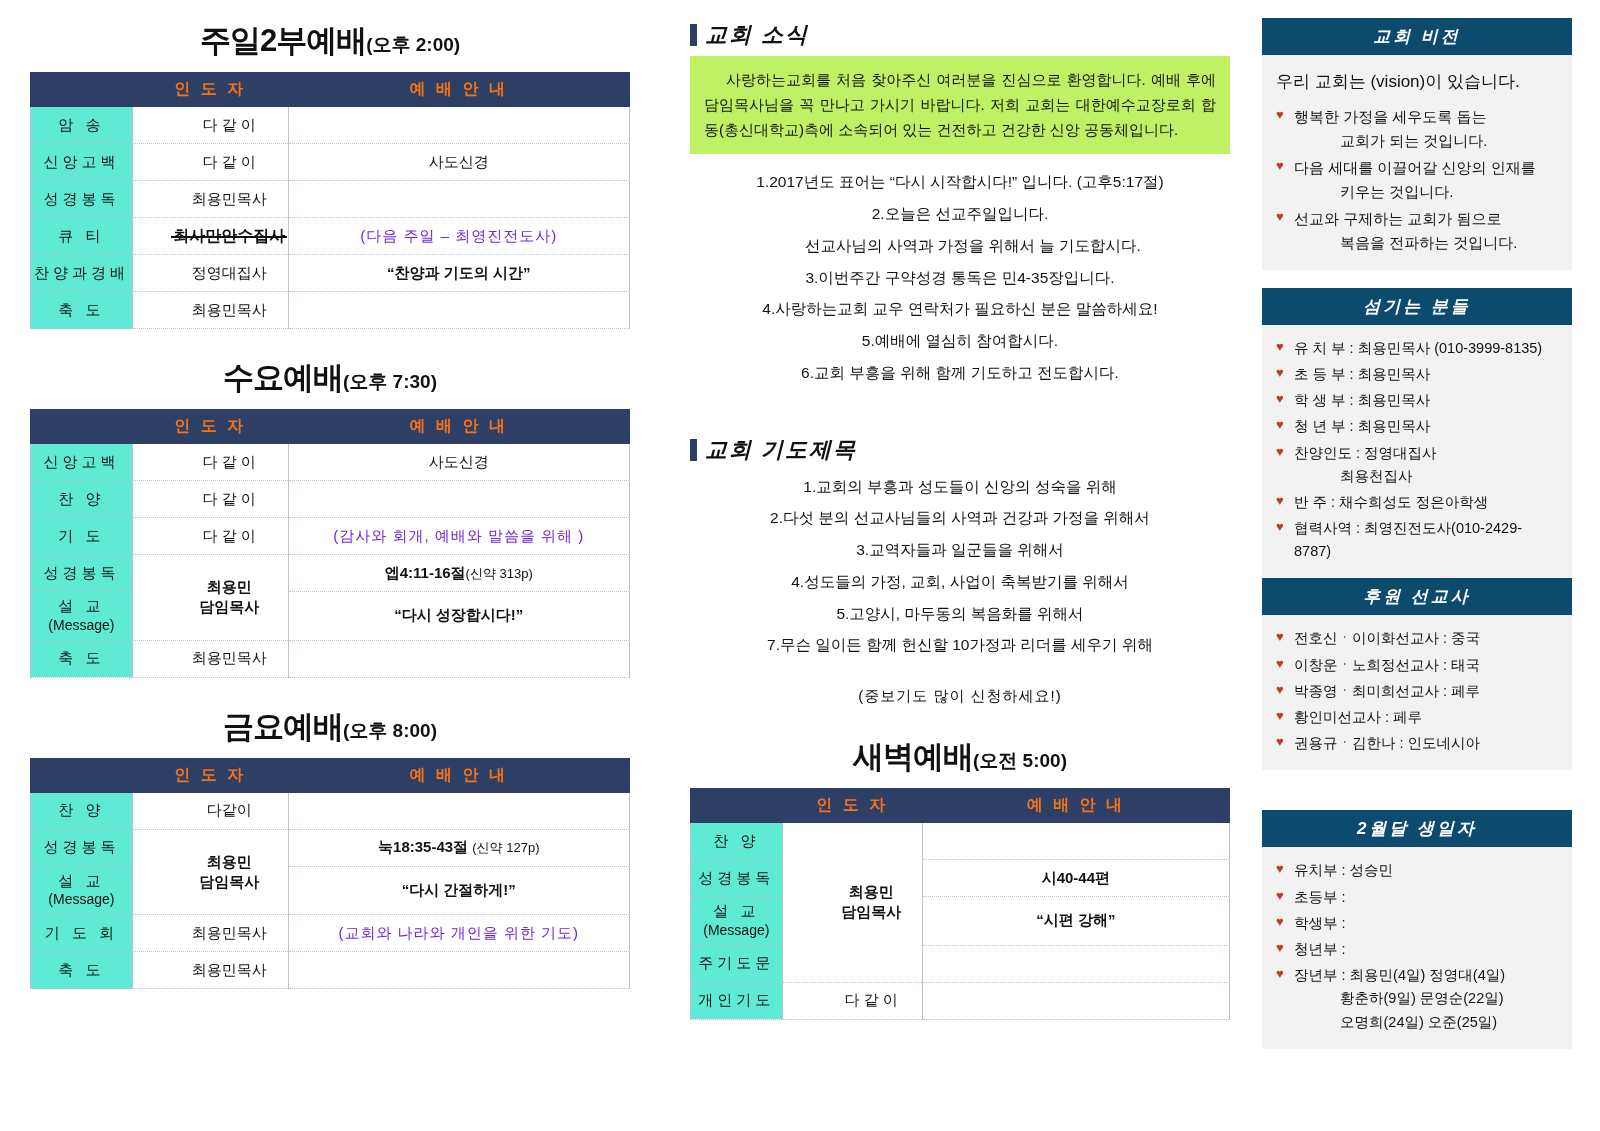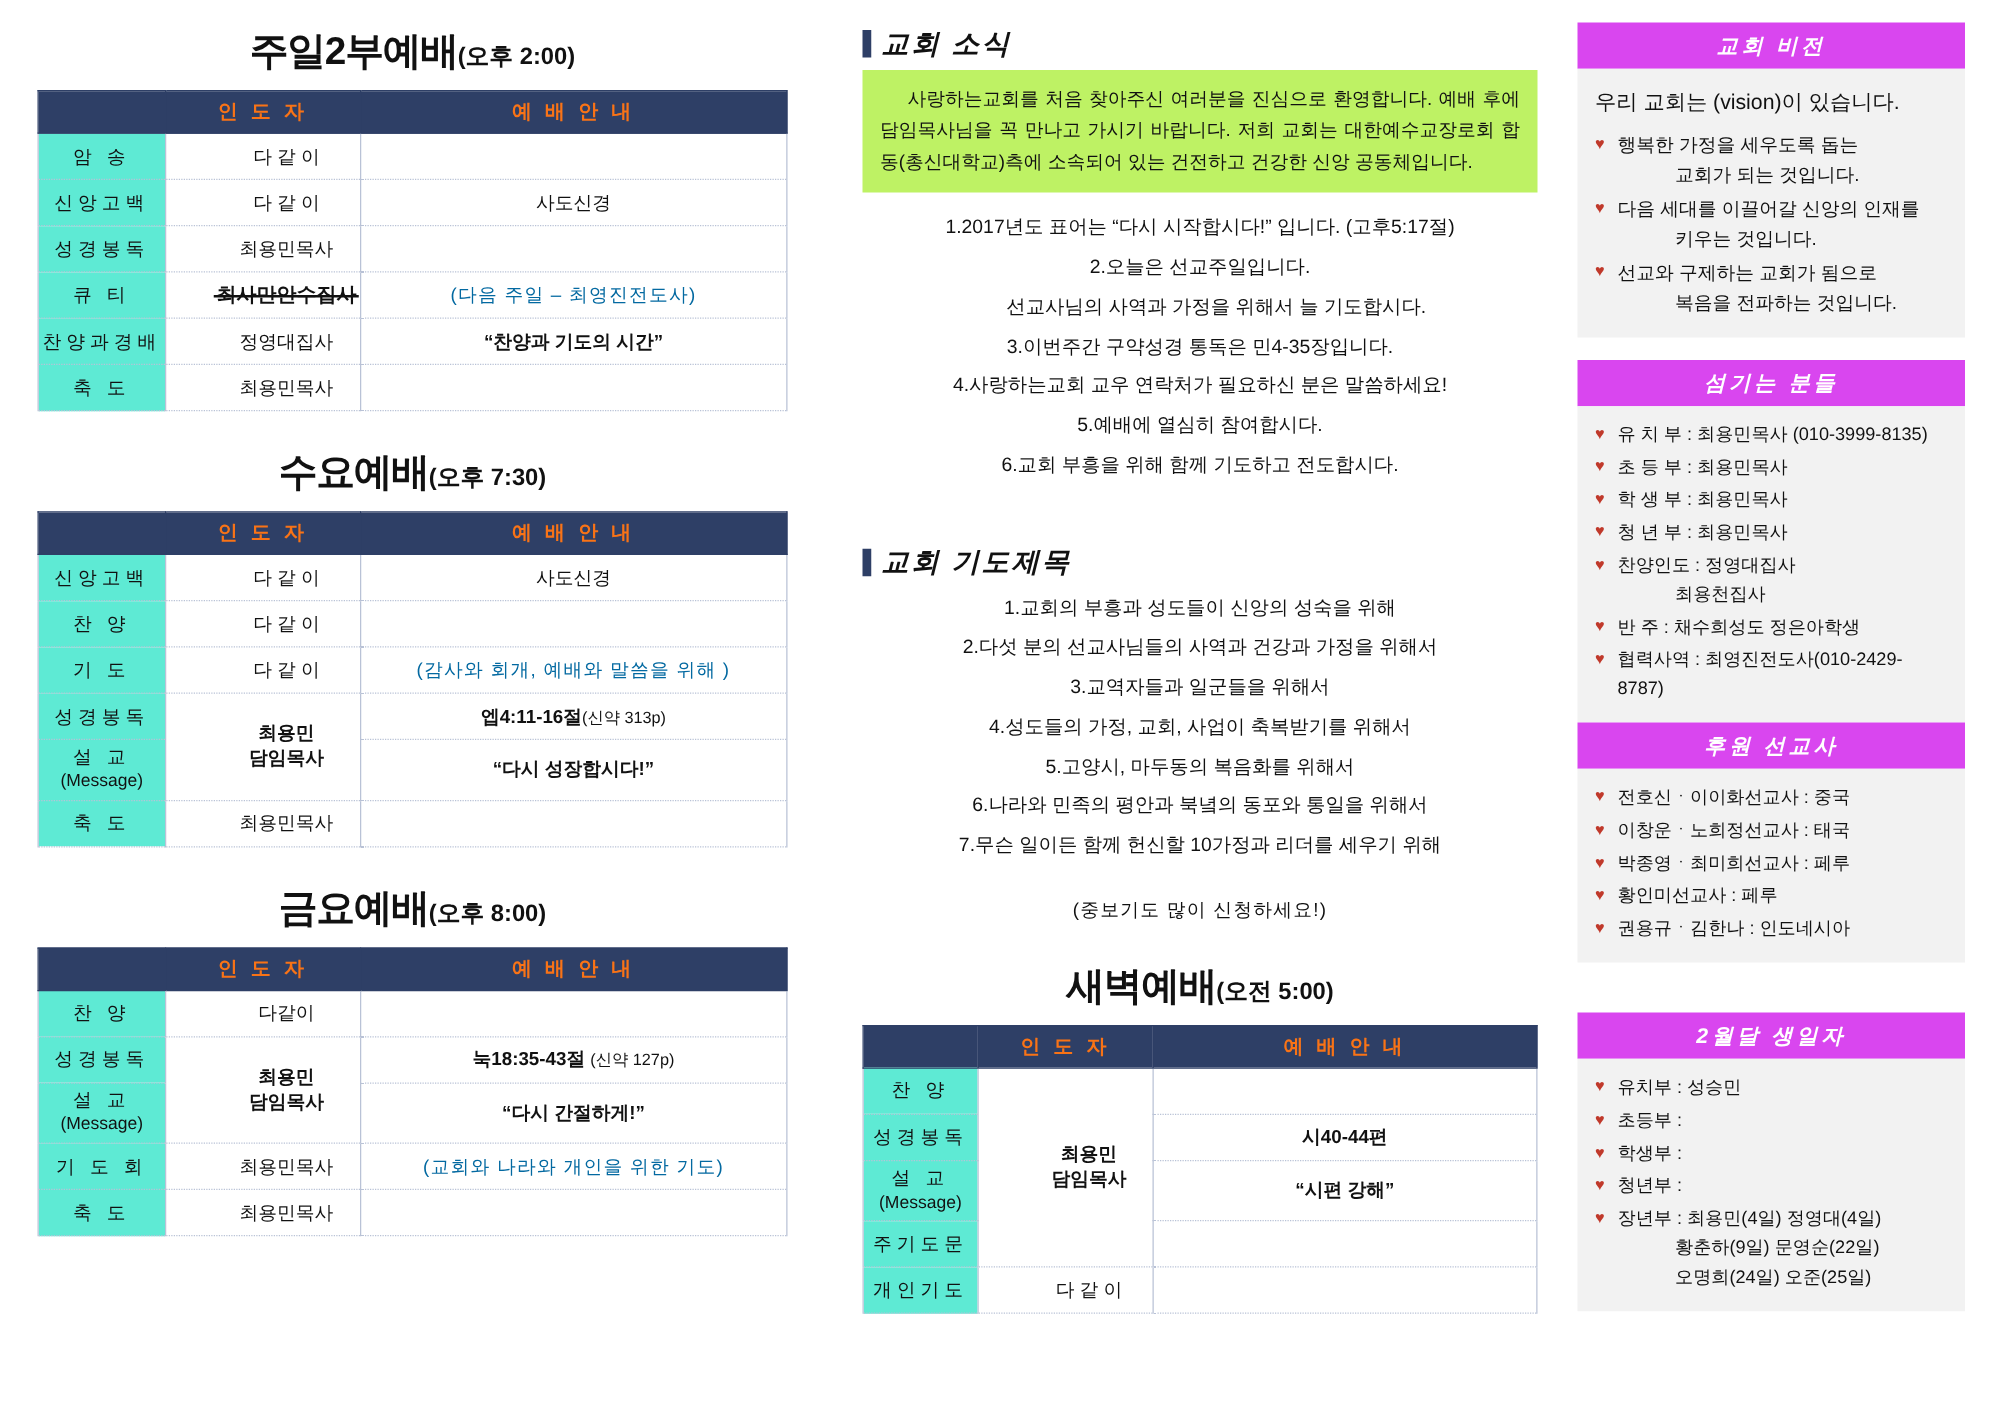--- a/index.html
+++ b/index.html
@@ -60,21 +60,21 @@
     font-size:15px;
     white-space:nowrap;
   }
   table.svc td.c2{font-size:15px;padding-left:40px;}
   table.svc td.c3{font-size:15px;}
   table.svc tr:first-child td{border-top:1px solid #2e3f66;}
   .leader-big{font-size:19px;font-weight:bold;line-height:1.35;}
   .quote{font-size:21px;font-weight:bold;}
   .verse{font-size:19px;font-weight:bold;}
   .verse .small{font-size:13px;font-weight:normal;}
-  .note{font-size:13px;color:#0369a1;letter-spacing:1px;}
+  .note{font-size:13px;color:#6d28d9;letter-spacing:1px;}
   .strike{position:relative;display:inline-block;font-weight:bold;font-size:16px;}
   .strike::after{
     content:"";position:absolute;left:-2px;right:-2px;top:48%;
     height:2px;background:#111;
   }
   .msg-label{line-height:1.25;}
   .msg-label .en{font-size:14px;letter-spacing:0;}
 
   
   .sec-head{
@@ -102,21 +102,21 @@
   }
   ol.plain li.indent{padding-left:26px;}
   .pray-list li{line-height:1.85;font-size:15.5px;}
   .pray-foot{
     text-align:center;font-size:15px;margin-top:26px;letter-spacing:1px;
   }
 
   
   .panel{margin-bottom:0;}
   .panel-head{
-    background:#d946ef;color:#fff;text-align:center;
+    background:#0c4a6e;color:#fff;text-align:center;
     font-size:17px;font-weight:bold;font-style:italic;letter-spacing:3px;
     padding:7px 0;
   }
   .panel-body{
     background:#f2f2f2;padding:12px 14px;font-size:14.5px;line-height:1.75;
   }
   .panel-body.vision{font-size:15px;}
   .vision-lead{font-size:17px;margin-bottom:8px;}
   ul.hearts{list-style:none;margin:0;padding:0;}
   ul.hearts li{
@@ -312,21 +312,20 @@
     <div class="sec-head">
       <span class="sec-bar"></span>
       <span class="sec-title">교회 기도제목</span>
     </div>
     <ol class="plain pray-list">
       <li>1.교회의 부흥과 성도들이 신앙의 성숙을 위해</li>
       <li>2.다섯 분의 선교사님들의 사역과 건강과 가정을 위해서</li>
       <li>3.교역자들과 일군들을 위해서</li>
       <li>4.성도들의 가정, 교회, 사업이 축복받기를 위해서</li>
       <li>5.고양시, 마두동의 복음화를 위해서</li>
-      <li>6.나라와 민족의 평안과 북녘의 동포와 통일을 위해서</li>
       <li>7.무슨 일이든 함께 헌신할 10가정과 리더를 세우기 위해</li>
     </ol>
     <div class="pray-foot">(중보기도 많이 신청하세요!)</div>
 
     <div style="height:30px"></div>
 
     <div>
       <div class="svc-title">
         <span class="big">새벽예배</span><span class="sub">(오전 5:00)</span>
       </div>

